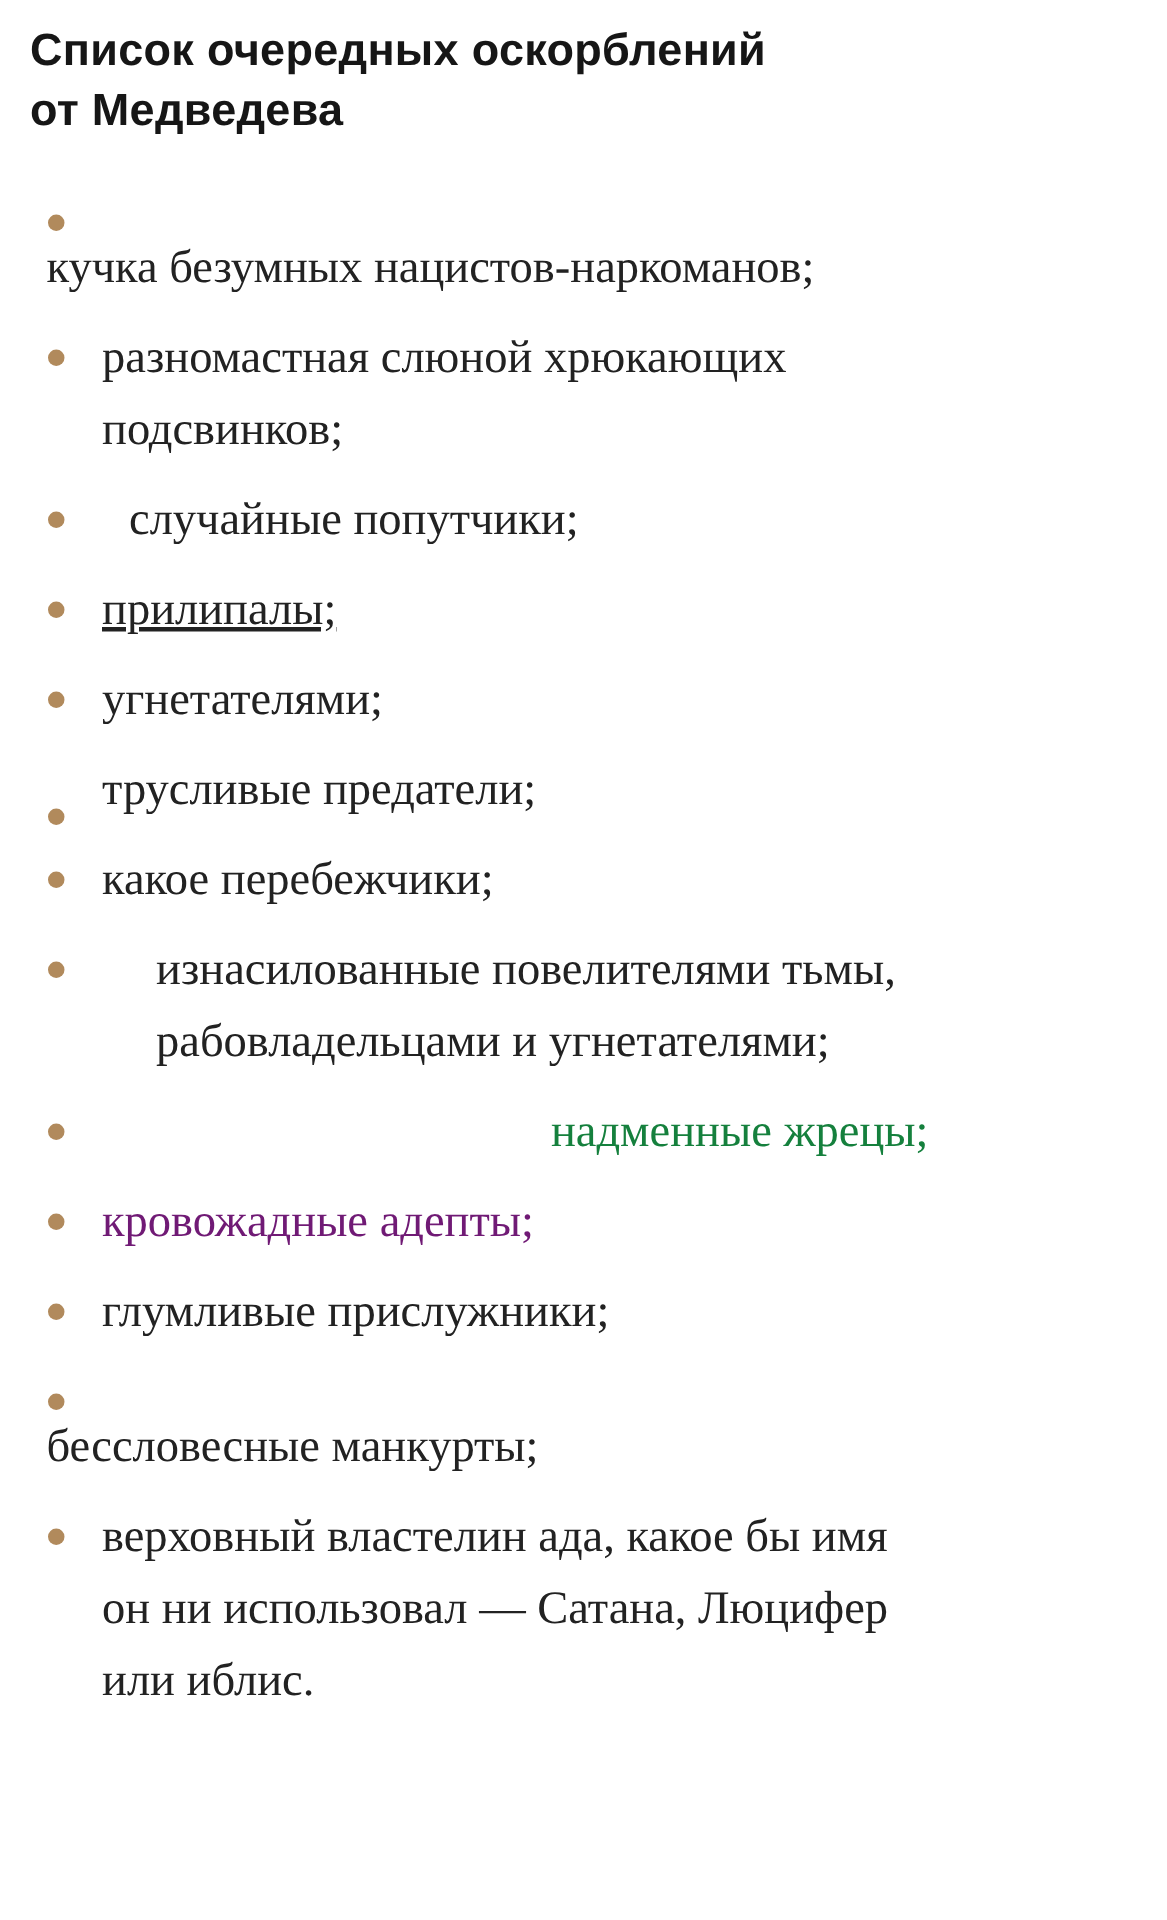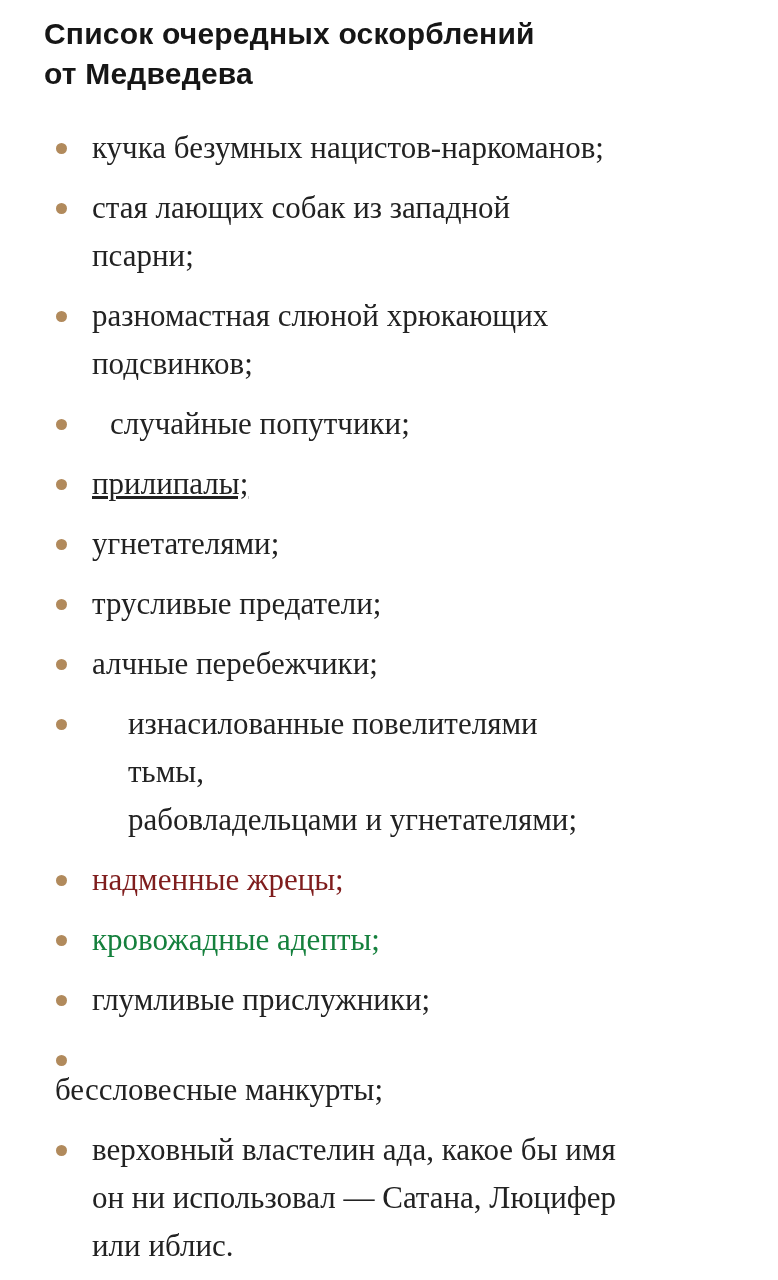--- a/index.html
+++ b/index.html
@@ -7,21 +7,21 @@
     padding: 0;
     background: #ffffff;
   }
   .page {
     position: relative;
     width: 659px;
     height: 1280px;
     background: #ffffff;
     overflow: hidden;
     box-sizing: border-box;
-    padding: 14px 40px 0 44px;
+    padding: 14px 40px 0 20px;
   }
   .article-title {
     font-family: "Liberation Sans", sans-serif;
     font-weight: bold;
     font-size: 30px;
     line-height: 40px;
     color: #161616;
     margin: 0 0 30px 0;
     white-space: pre-line;
     letter-spacing: 0.2px;
@@ -56,29 +56,25 @@
 </style>
 </head>
 <body>
 
 <div class="page" style="background: rgb(255, 255, 255);">
   <h1 class="article-title" style="color: rgb(22, 22, 22);">Список очередных оскорблений
 от Медведева</h1>
 
   <ul class="insults-list">
 
-      <li style="color: rgb(34, 34, 34);">
+      <li style="color: rgb(34, 34, 34); flex-direction: column;">
         <span class="bullet" style="background: rgb(177, 138, 92);"></span>
         <span class="item-text">кучка безумных нацистов-наркоманов;</span>
       </li>
 
-      <li style="color: rgb(34, 34, 34);">
-        <span class="bullet" style="background: rgb(177, 138, 92);"></span>
-        <span class="item-text">стая лающих собак из западной псарни;</span>
-      </li>
 
       <li style="color: rgb(34, 34, 34);">
         <span class="bullet" style="background: rgb(177, 138, 92);"></span>
         <span class="item-text">разномастная слюной хрюкающих
 подсвинков;</span>
       </li>
 
 
       <li style="color: rgb(34, 34, 34); gap: 18px;">
         <span class="bullet" style="background: rgb(177, 138, 92);"></span>
@@ -88,42 +84,42 @@
       <li style="color: rgb(34, 34, 34); text-decoration: underline;">
         <span class="bullet" style="background: rgb(177, 138, 92);"></span>
         <span class="item-text">прилипалы;</span>
       </li>
 
       <li style="color: rgb(34, 34, 34);">
         <span class="bullet" style="background: rgb(177, 138, 92);"></span>
         <span class="item-text">угнетателями;</span>
       </li>
 
-      <li style="color: rgb(34, 34, 34);">
+      <li style="color: rgb(34, 34, 34); align-items: flex-end;">
         <span class="bullet" style="background: rgb(177, 138, 92);"></span>
         <span class="item-text">трусливые предатели;</span>
       </li>
 
       <li style="color: rgb(34, 34, 34);">
         <span class="bullet" style="background: rgb(177, 138, 92);"></span>
-        <span class="item-text">алчные перебежчики;</span>
+        <span class="item-text">какое перебежчики;</span>
       </li>
 
       <li style="color: rgb(34, 34, 34); gap: 36px;">
         <span class="bullet" style="background: rgb(177, 138, 92);"></span>
         <span class="item-text">изнасилованные повелителями тьмы,
 рабовладельцами и угнетателями;</span>
       </li>
 
-      <li style="color: #7f1d1d;">
+      <li style="color: #15803d; text-align: right;">
         <span class="bullet" style="background: rgb(177, 138, 92);"></span>
         <span class="item-text">надменные жрецы;</span>
       </li>
 
-      <li style="color: #15803d;">
+      <li style="color: #701a75;">
         <span class="bullet" style="background: rgb(177, 138, 92);"></span>
         <span class="item-text">кровожадные адепты;</span>
       </li>
 
       <li style="color: rgb(34, 34, 34);">
         <span class="bullet" style="background: rgb(177, 138, 92);"></span>
         <span class="item-text">глумливые прислужники;</span>
       </li>
 
       <li style="color: rgb(34, 34, 34); flex-direction: column;">

